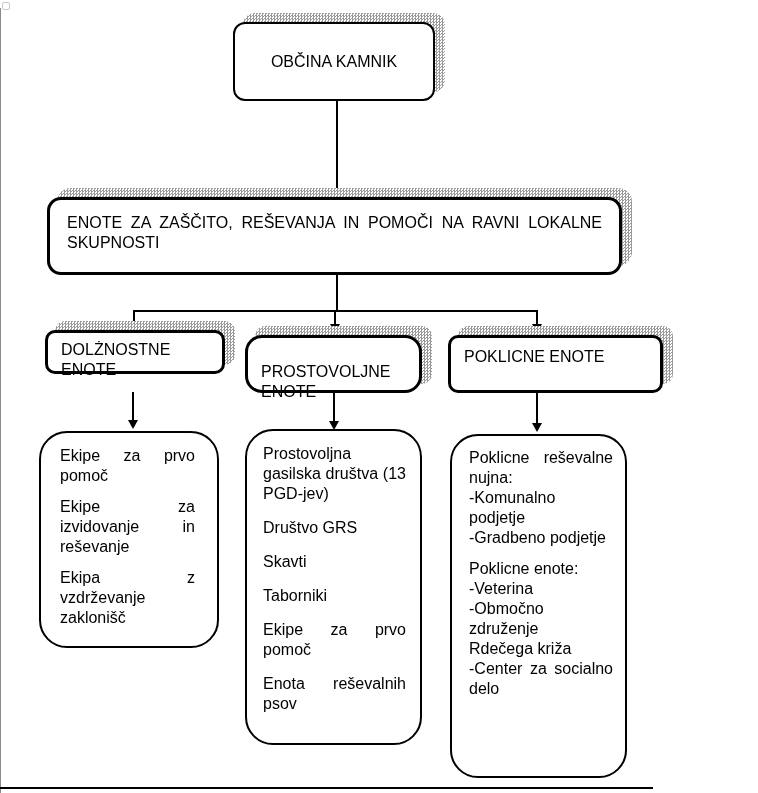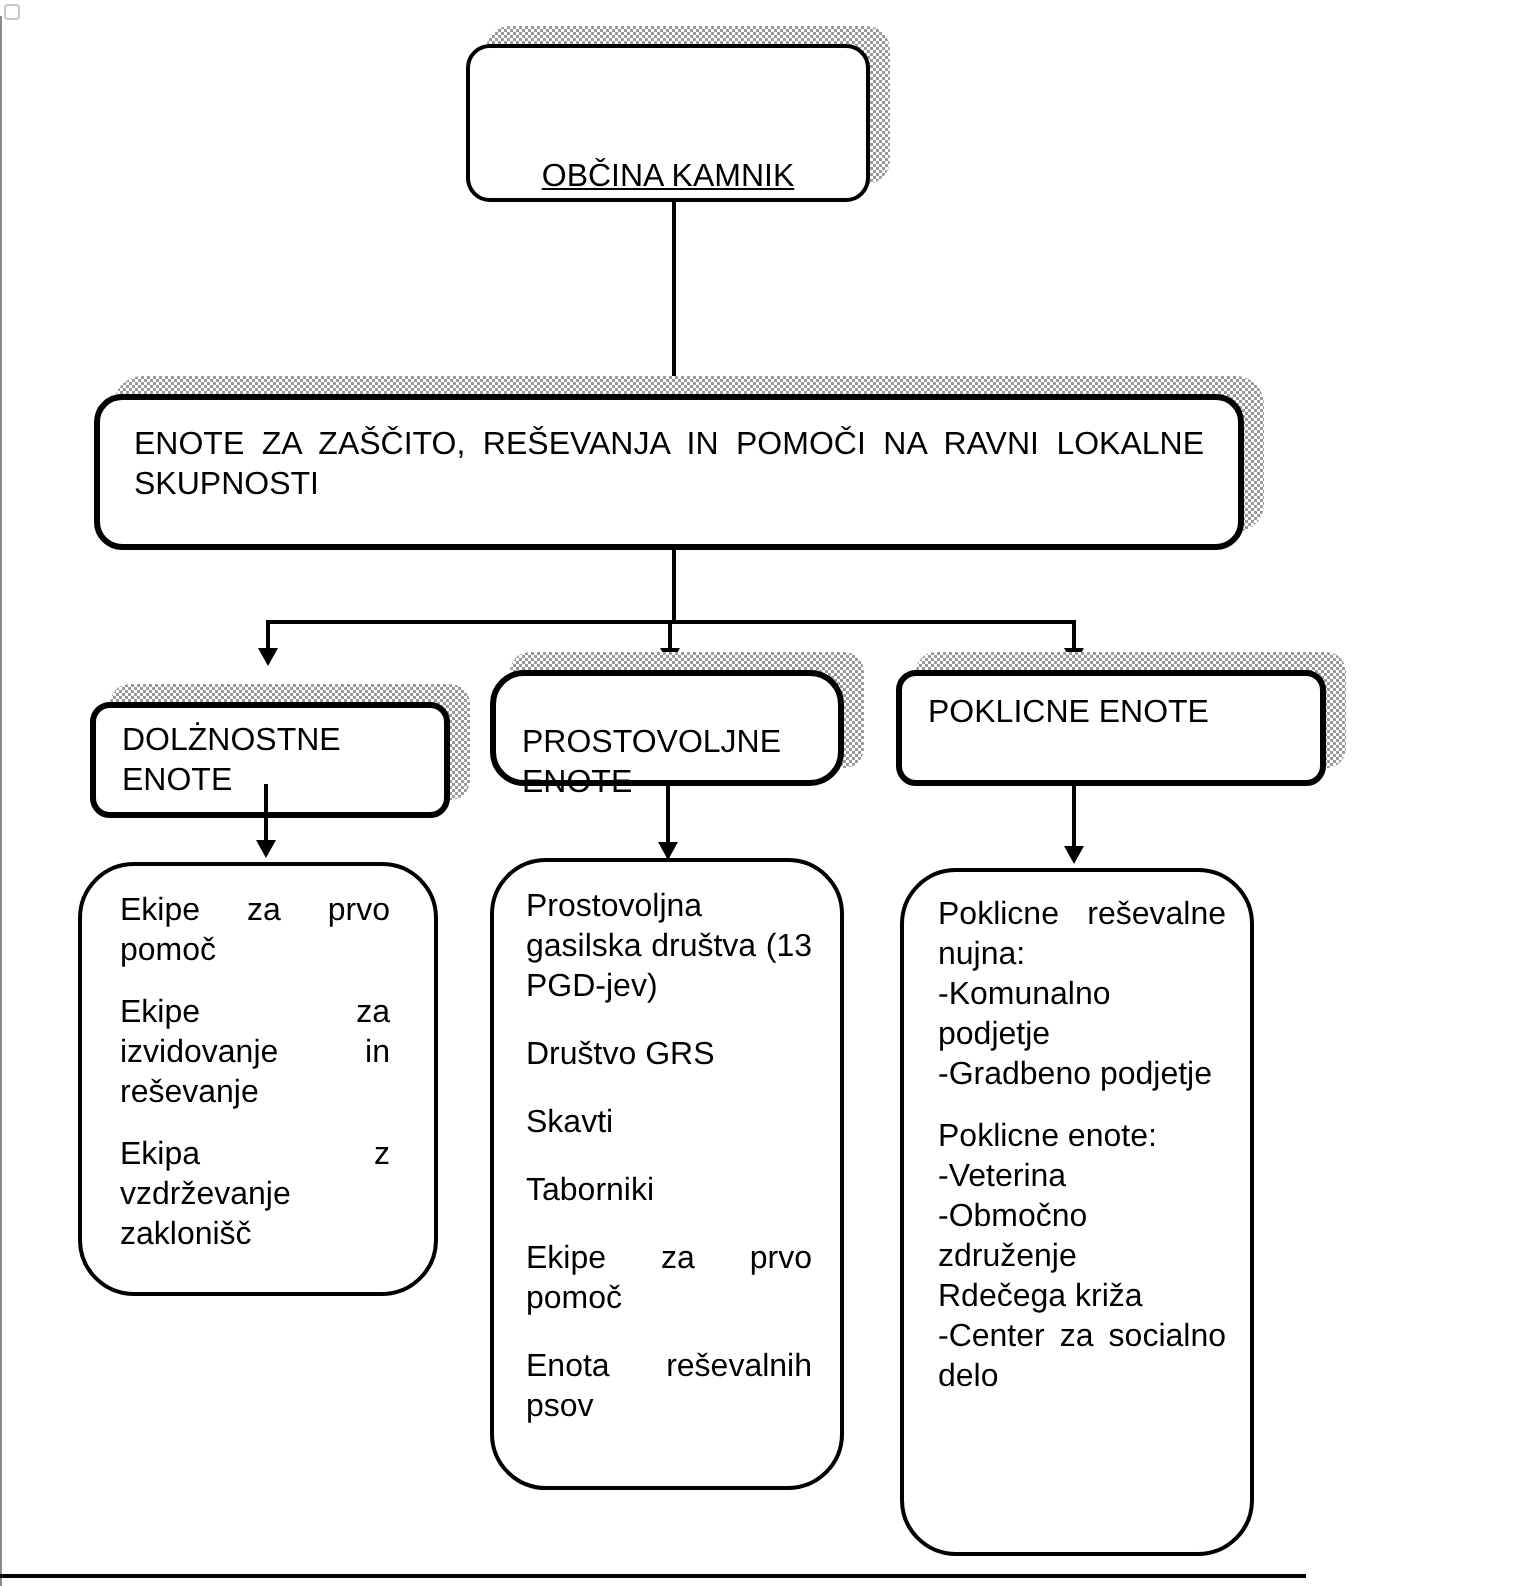--- a/index.html
+++ b/index.html
@@ -19,21 +19,21 @@
     background-image:repeating-conic-gradient(#9a9a9a 0% 25%, #ffffff 0% 50%);
     background-size:3px 3px;
   }
   .node-face { position:absolute; inset:0; background:#fff; border:2px solid #000; box-sizing:border-box; }
   .b3 .node-face { border-width:3px; }
   .r12, .r12 .node-face, .r12 .node-shadow { border-radius:12px; }
   .r14, .r14 .node-face, .r14 .node-shadow { border-radius:14px; }
   .r10, .r10 .node-face, .r10 .node-shadow { border-radius:10px; }
   .r28, .r28 .node-face { border-radius:28px; }
 
-  .center-face { display:flex; align-items:flex-end; justify-content:center;text-decoration:underline; }
+  .center-face { display:flex; align-items:center; justify-content:center; }
 
   .txt { font-size:16px; line-height:20px; }
   .ln { font-size:16px; line-height:20px; }
   .spread { text-align:justify; text-align-last:justify; }
   .para { margin:0 0 11px 0; }
   .para-mid { margin:0 0 14px 0; }
   .para0 { margin:0; }
   .group2 { margin-top:11px; }
 
   
@@ -74,21 +74,21 @@
   <div class="vline" style="left:336px; top:275px; height:36px;"></div>
   <div class="hline" style="left:134px; top:310px; width:404px;"></div>
 
   <div class="vline" style="left:133px; top:310px; height:15px;"></div>
   <div class="arrowhead" style="left:129px; top:324px;"></div>
   <div class="vline" style="left:334px; top:310px; height:15px;"></div>
   <div class="arrowhead" style="left:330px; top:324px;"></div>
   <div class="vline" style="left:536px; top:310px; height:15px;"></div>
   <div class="arrowhead" style="left:532px; top:324px;"></div>
 
-  <div class="node r10 b3" style="left:45px; top:351px; width:180px; height:58px;">
+  <div class="node r10 b3" style="left:45px; top:330px; width:180px; height:44px;">
     <div class="node-shadow"></div>
     <div class="node-face" style="padding:7px 0 0 13px;">
       <div class="ln">DOLŻNOSTNE</div>
       <div class="ln">ENOTE</div>
     </div>
   </div>
 
   <div class="node r10 b3" style="left:245px; top:335px; width:177px; height:58px;">
     <div class="node-shadow"></div>
     <div class="node-face" style="padding:24px 0 0 13px;border-radius:17px;">

